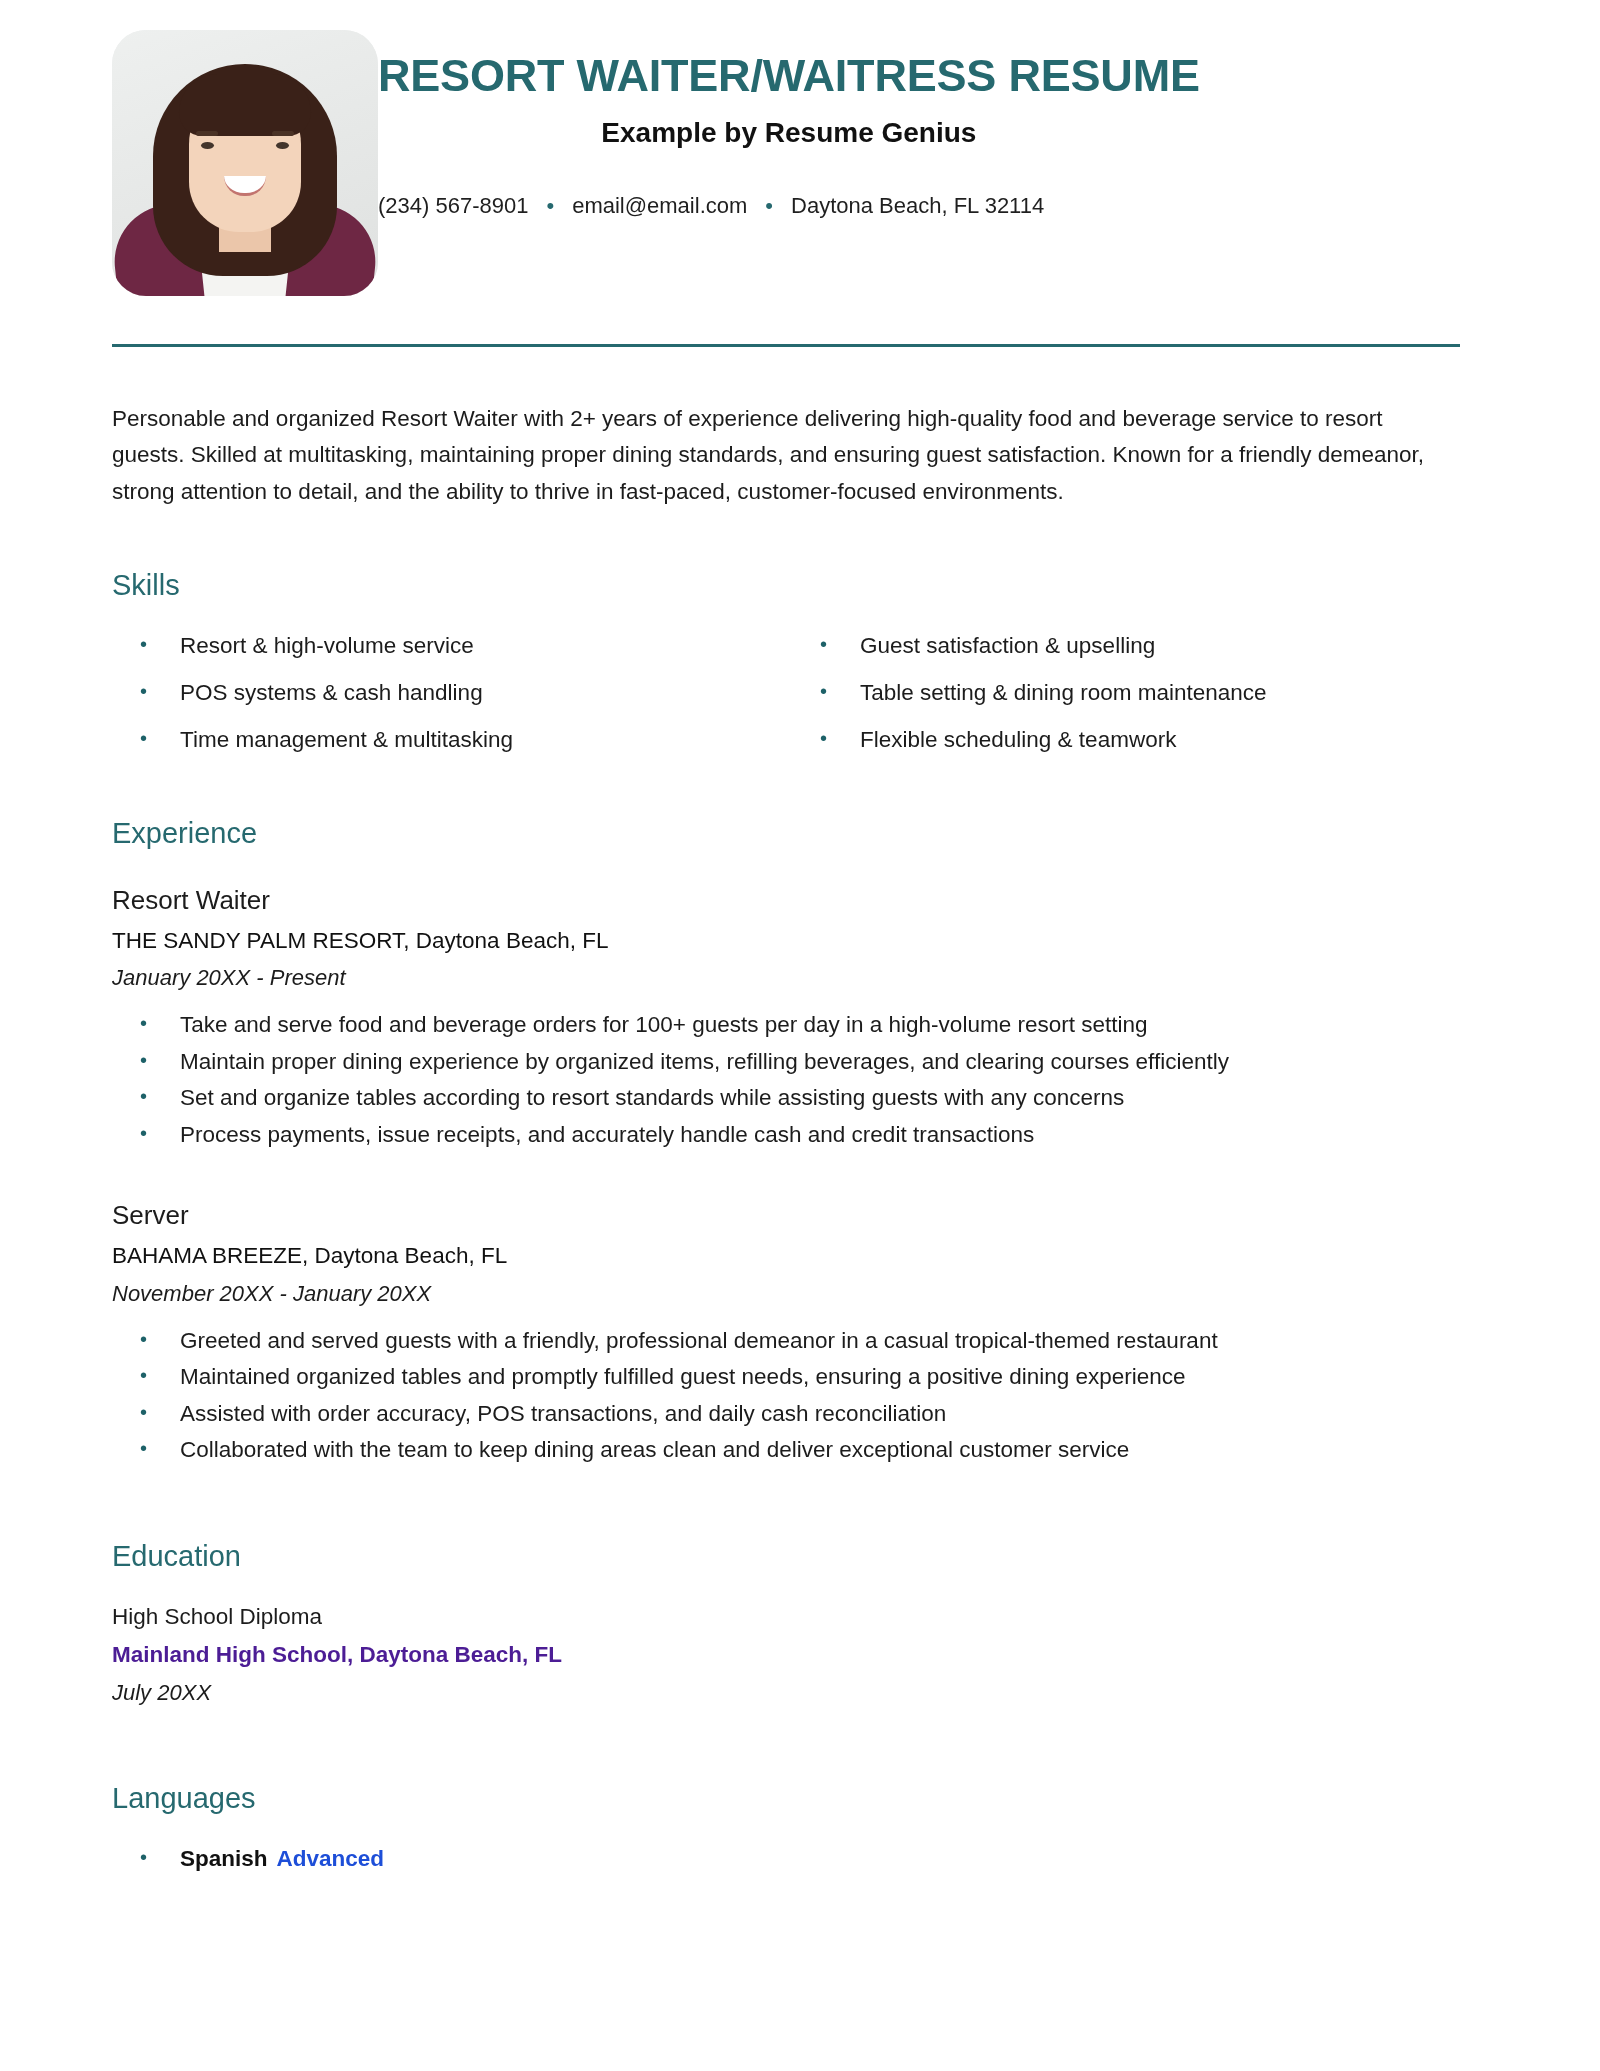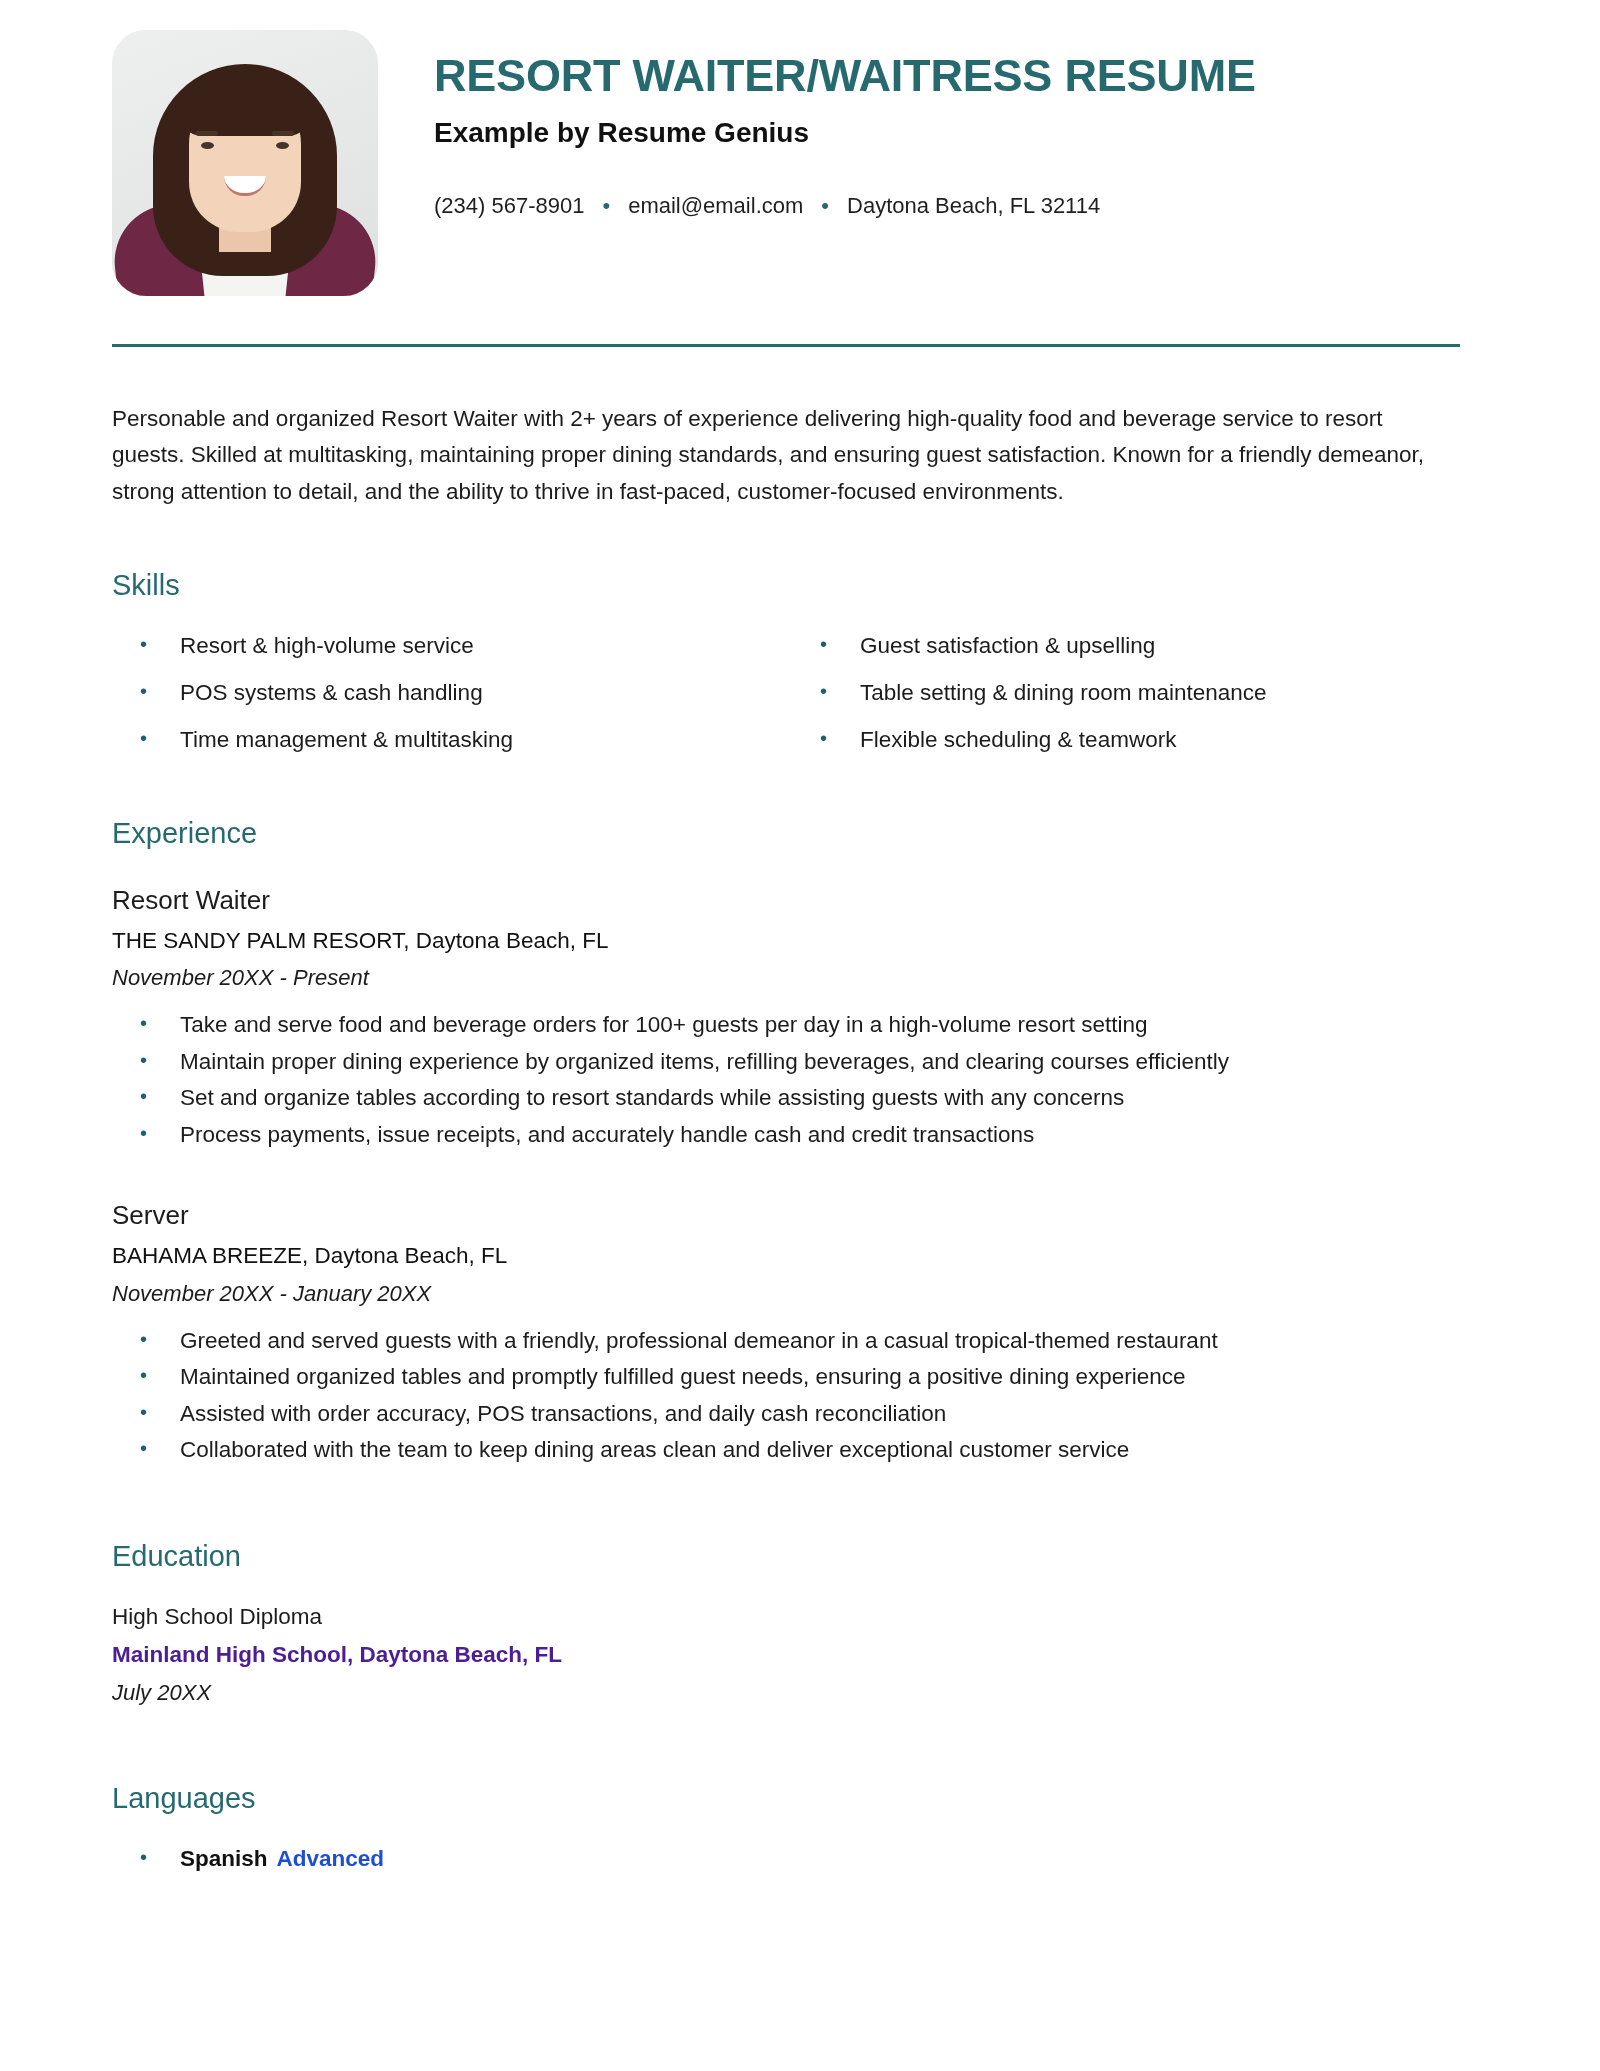--- a/index.html
+++ b/index.html
@@ -127,22 +127,22 @@
     top: 146px;
     transform: translateX(-50%);
     width: 42px;
     height: 17px;
     background: #ffffff;
     border-radius: 0 0 24px 24px;
     border-bottom: 3px solid #c2746f;
   }
 
   .head-text {
-    padding-left: 56px;
     padding-top: 22px;
+    text-align: center;
   }
   .res-title {
     font-size: 45px;
     font-weight: bold;
     color: #26696f;
     letter-spacing: -0.2px;
     margin: 0;
     line-height: 1.06;
     white-space: nowrap;
   }
@@ -346,21 +346,21 @@
         </div>
       </div>
     </div>
 
     <div class="sec-exp">
       <h2 class="sec-title">Experience</h2>
 
       <div class="job first">
         <div class="job-role">Resort Waiter</div>
         <div class="job-company">THE SANDY PALM RESORT, Daytona Beach, FL</div>
-        <div class="job-dates">November 20XX - Present</div>
+        <div class="job-dates">January 20XX - Present</div>
         <div class="job-bullets">
           <div class="b-item">
             <span class="bullet">•</span>
             <span>Take and serve food and beverage orders for 100+ guests per day in a high-volume resort setting</span>
           </div>
           <div class="b-item">
             <span class="bullet">•</span>
             <span>Maintain proper dining experience by organized items, refilling beverages, and clearing courses efficiently</span>
           </div>
           <div class="b-item">

